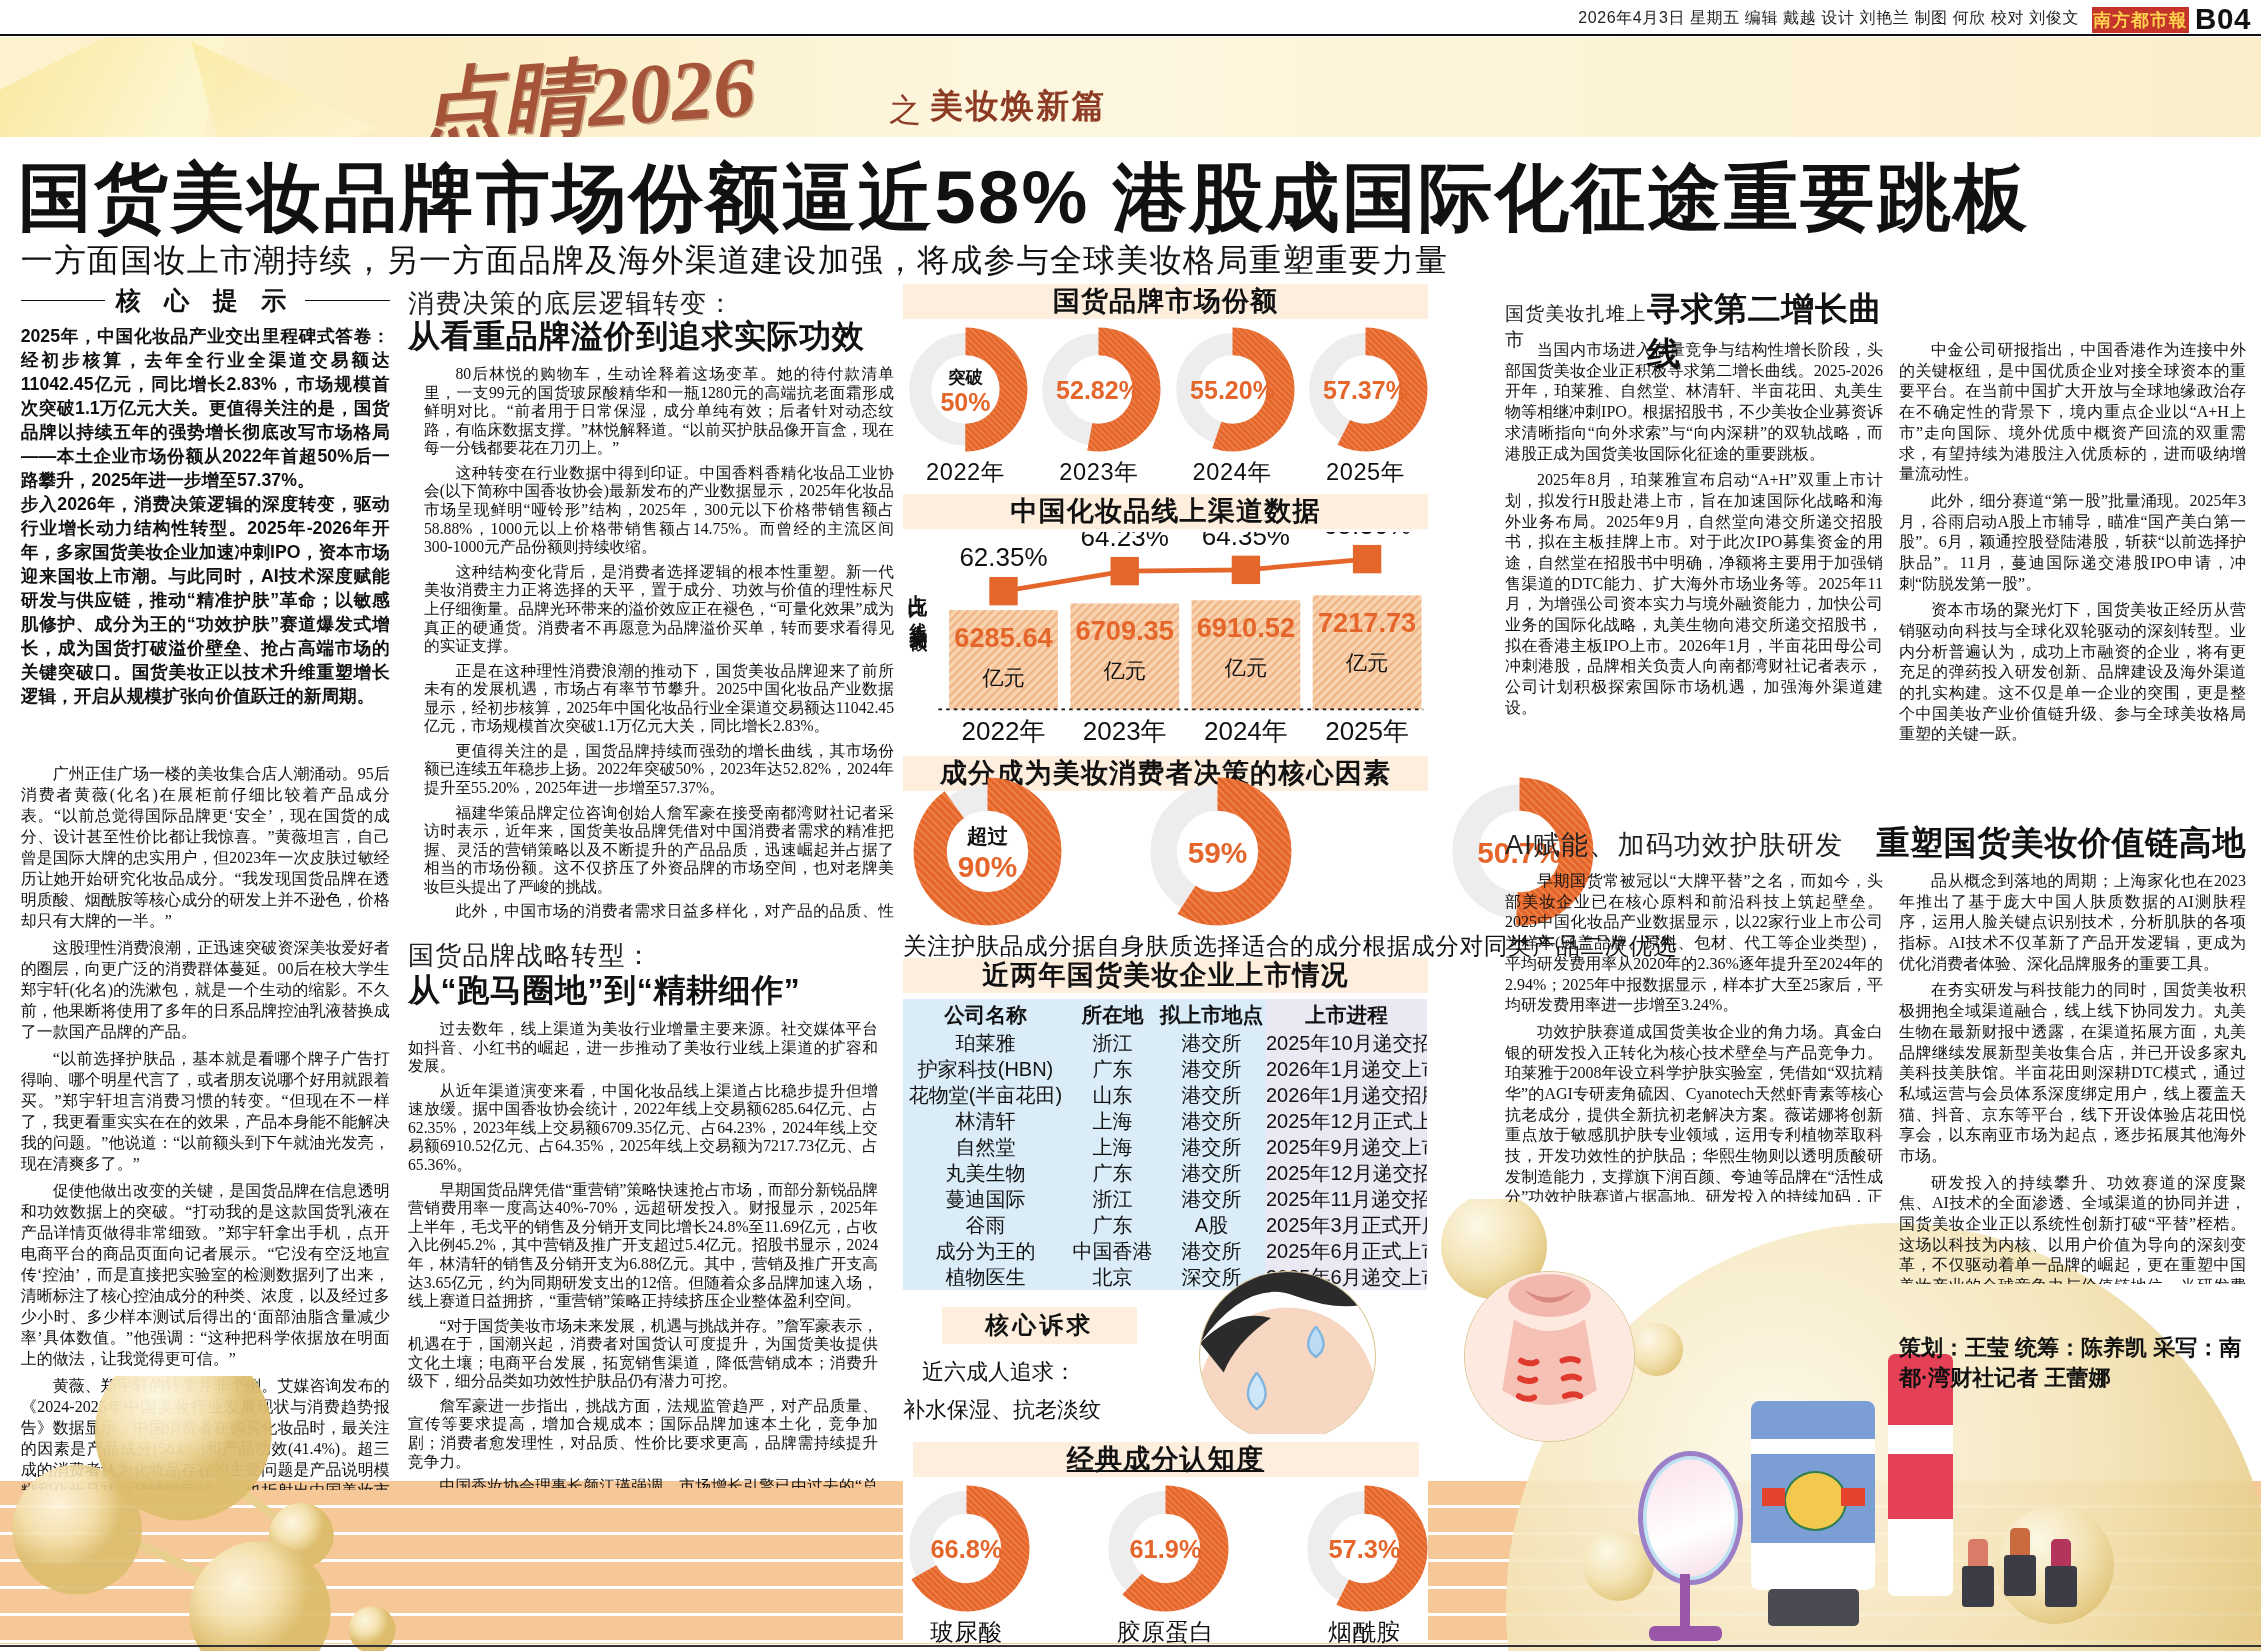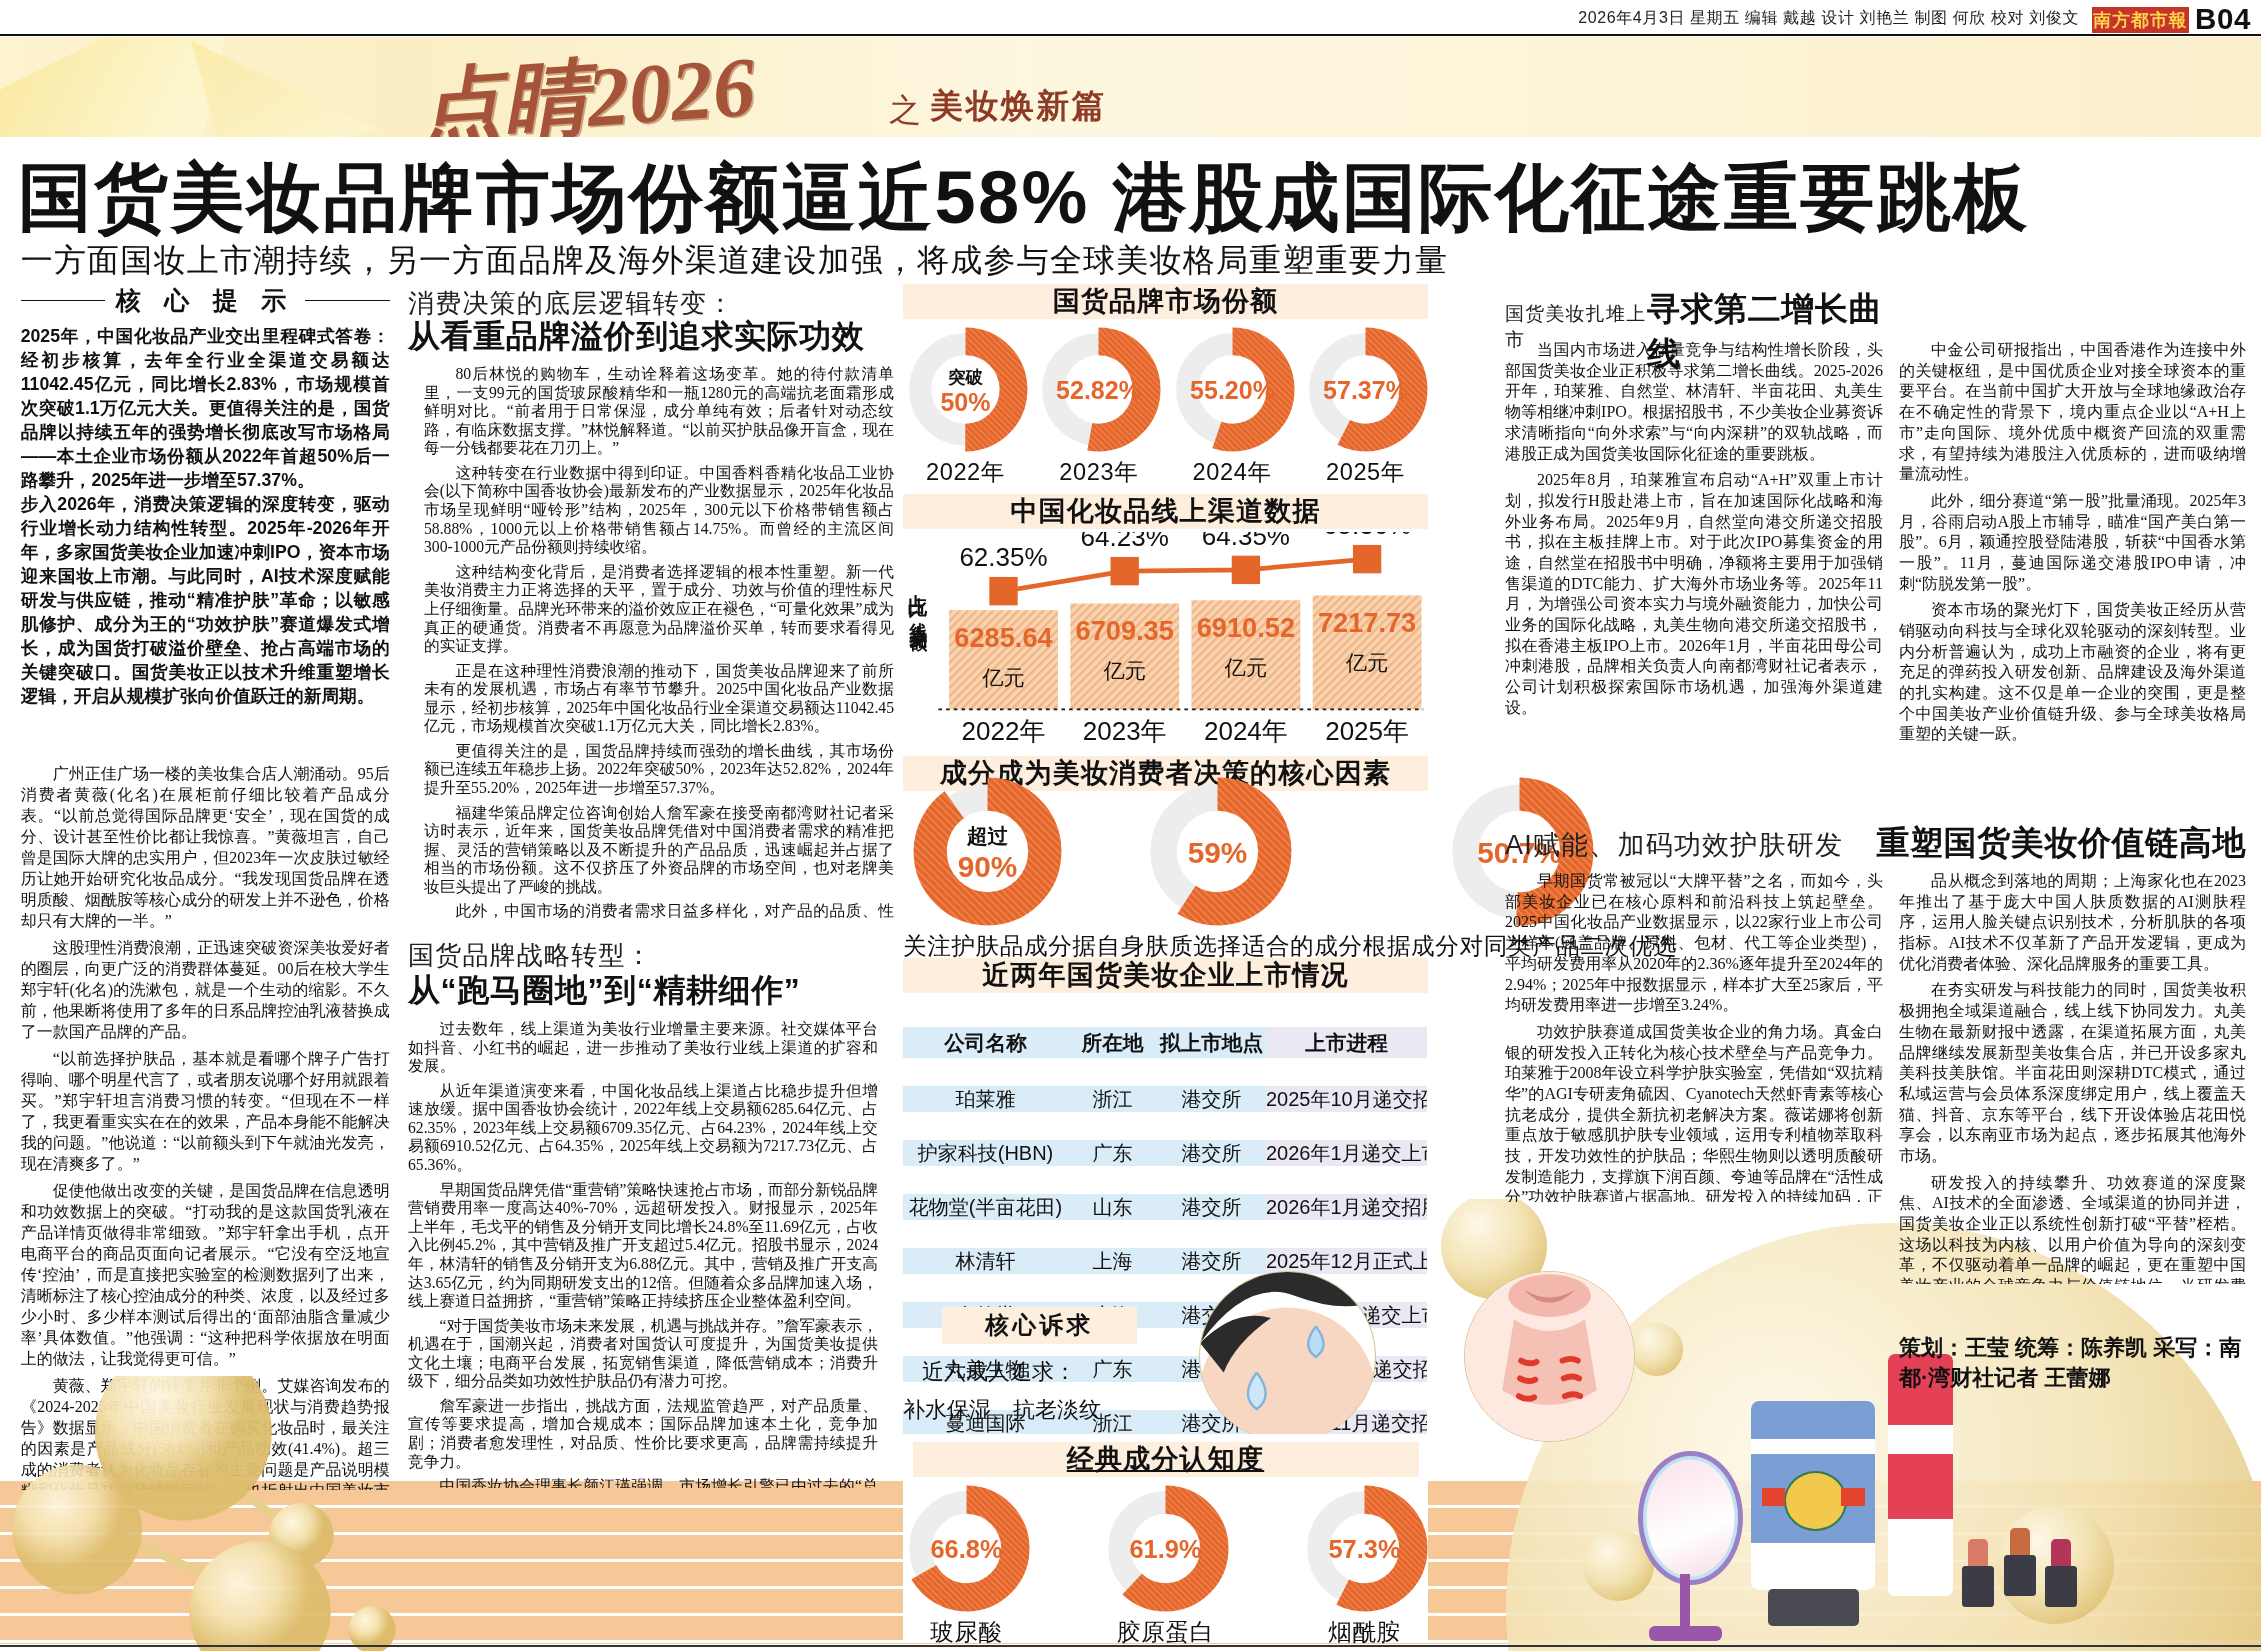--- a/index.html
+++ b/index.html
@@ -44,21 +44,21 @@
   #col2-t2{top:969px;left:408px;width:470px;}
   #col2-b2{top:1020px;left:408px;width:470px;height:468px;overflow:hidden;font-size:15.7px;line-height:18.6px;}
   
   .bar-title{left:903px;width:525px;height:35px;background:#fdeedd;font-size:27px;font-weight:bold;
       text-align:center;line-height:35px;letter-spacing:1.2px;z-index:3;}
   .donut-row{left:903px;width:525px;display:flex;justify-content:space-between;z-index:3;}
   .donut-cell{display:flex;flex-direction:column;align-items:center;}
   .donut-cell .dlabel{font-size:23.6px;margin-top:3.5px;letter-spacing:0.6px;white-space:nowrap;}
   #linebar-wrap{top:532px;left:903px;width:525px;height:220px;z-index:3;}
   #table-wrap{top:999px;left:903px;width:525px;z-index:3;font-size:20px;}
-  .tbl-grid{display:grid;grid-template-columns:165px 89px 109px 161px;margin-top:28px;}
+  .tbl-grid{display:grid;grid-template-columns:165px 89px 109px 161px;}
   .tbl-grid div{height:26px;line-height:26px;text-align:center;white-space:nowrap;overflow:hidden;}
   .tbl-head div{font-weight:bold;font-size:20.7px;height:31px;line-height:31px;}
   .cb{background:#d9ecf8;} .cp{background:#eae9f3;}
   
   #callout-label{top:1307px;left:942px;width:195px;height:37px;background:#fdeedd;font-size:23.6px;font-weight:bold;
       text-align:center;line-height:37px;letter-spacing:3.5px;z-index:3;}
   #callout-line1{top:1357px;left:922px;font-size:22px;z-index:3;}
   #callout-line2{top:1395px;left:903px;font-size:22px;z-index:3;}
   .face-circle{border-radius:50%;border:1.8px solid #d9c48e;overflow:hidden;background:#fff;z-index:3;}
   
@@ -459,21 +459,21 @@
 <div class="abs" id="col4-h1">
   <span class="kicker" style="font-size:19px;">国货美妆扎堆上市</span>
   <span class="sec-title" style="font-size:33px;">寻求第二增长曲线</span>
 </div>
 <div class="abs bodytext" id="col4-b1">
   <p>当国内市场进入存量竞争与结构性增长阶段，头部国货美妆企业正积极寻求第二增长曲线。2025-2026开年，珀莱雅、自然堂、林清轩、半亩花田、丸美生物等相继冲刺IPO。根据招股书，不少美妆企业募资诉求清晰指向“向外求索”与“向内深耕”的双轨战略，而港股正成为国货美妆国际化征途的重要跳板。</p>
   <p>2025年8月，珀莱雅宣布启动“A+H”双重上市计划，拟发行H股赴港上市，旨在加速国际化战略和海外业务布局。2025年9月，自然堂向港交所递交招股书，拟在主板挂牌上市。对于此次IPO募集资金的用途，自然堂在招股书中明确，净额将主要用于加强销售渠道的DTC能力、扩大海外市场业务等。2025年11月，为增强公司资本实力与境外融资能力，加快公司业务的国际化战略，丸美生物向港交所递交招股书，拟在香港主板IPO上市。2026年1月，半亩花田母公司冲刺港股，品牌相关负责人向南都湾财社记者表示，公司计划积极探索国际市场机遇，加强海外渠道建设。</p>
 </div>
 <div class="abs bodytext" id="col5-b1">
   <p>中金公司研报指出，中国香港作为连接中外的关键枢纽，是中国优质企业对接全球资本的重要平台。在当前中国扩大开放与全球地缘政治存在不确定性的背景下，境内重点企业以“A+H上市”走向国际、境外优质中概资产回流的双重需求，有望持续为港股注入优质标的，进而吸纳增量流动性。</p>
-  <p>此外，细分赛道“第一股”批量涌现。2025年3月，谷雨启动A股上市辅导，瞄准“国产美白第一股”。6月，颖通控股登陆港股，斩获“中国香水第一股”。11月，蔓迪国际递交港股IPO申请，冲刺“防脱发第一股”。</p>
+  <p>此外，细分赛道“第一股”批量涌现。2025年3月，谷雨启动A股上市辅导，瞄准“国产美白第一股”。6月，颖通控股登陆港股，斩获“以前选择护肤品”。11月，蔓迪国际递交港股IPO申请，冲刺“防脱发第一股”。</p>
   <p>资本市场的聚光灯下，国货美妆正经历从营销驱动向科技与全球化双轮驱动的深刻转型。业内分析普遍认为，成功上市融资的企业，将有更充足的弹药投入研发创新、品牌建设及海外渠道的扎实构建。这不仅是单一企业的突围，更是整个中国美妆产业价值链升级、参与全球美妆格局重塑的关键一跃。</p>
 </div>
 <div class="abs" id="ai-heading">
   <span class="kicker" style="font-size:27px;">AI赋能、加码功效护肤研发</span>
   <span class="sec-title" style="font-size:33px;">重塑国货美妆价值链高地</span>
 </div>
 <div class="abs bodytext" id="col4-b2">
   <p>早期国货常被冠以“大牌平替”之名，而如今，头部美妆企业已在核心原料和前沿科技上筑起壁垒。2025中国化妆品产业数据显示，以22家行业上市公司为样本(涵盖品牌、原料、包材、代工等企业类型)，平均研发费用率从2020年的2.36%逐年提升至2024年的2.94%；2025年中报数据显示，样本扩大至25家后，平均研发费用率进一步增至3.24%。</p>
   <p>功效护肤赛道成国货美妆企业的角力场。真金白银的研发投入正转化为核心技术壁垒与产品竞争力。珀莱雅于2008年设立科学护肤实验室，凭借如“双抗精华”的AGI专研麦角硫因、Cyanotech天然虾青素等核心抗老成分，提供全新抗初老解决方案。薇诺娜将创新重点放于敏感肌护肤专业领域，运用专利植物萃取科技，开发功效性的护肤品；华熙生物则以透明质酸研发制造能力，支撑旗下润百颜、夸迪等品牌在“活性成分”功效护肤赛道占据高地。研发投入的持续加码，正推动国货在美白、抗衰、修护等功效型赛道与国际巨头正面交锋。</p>
 

